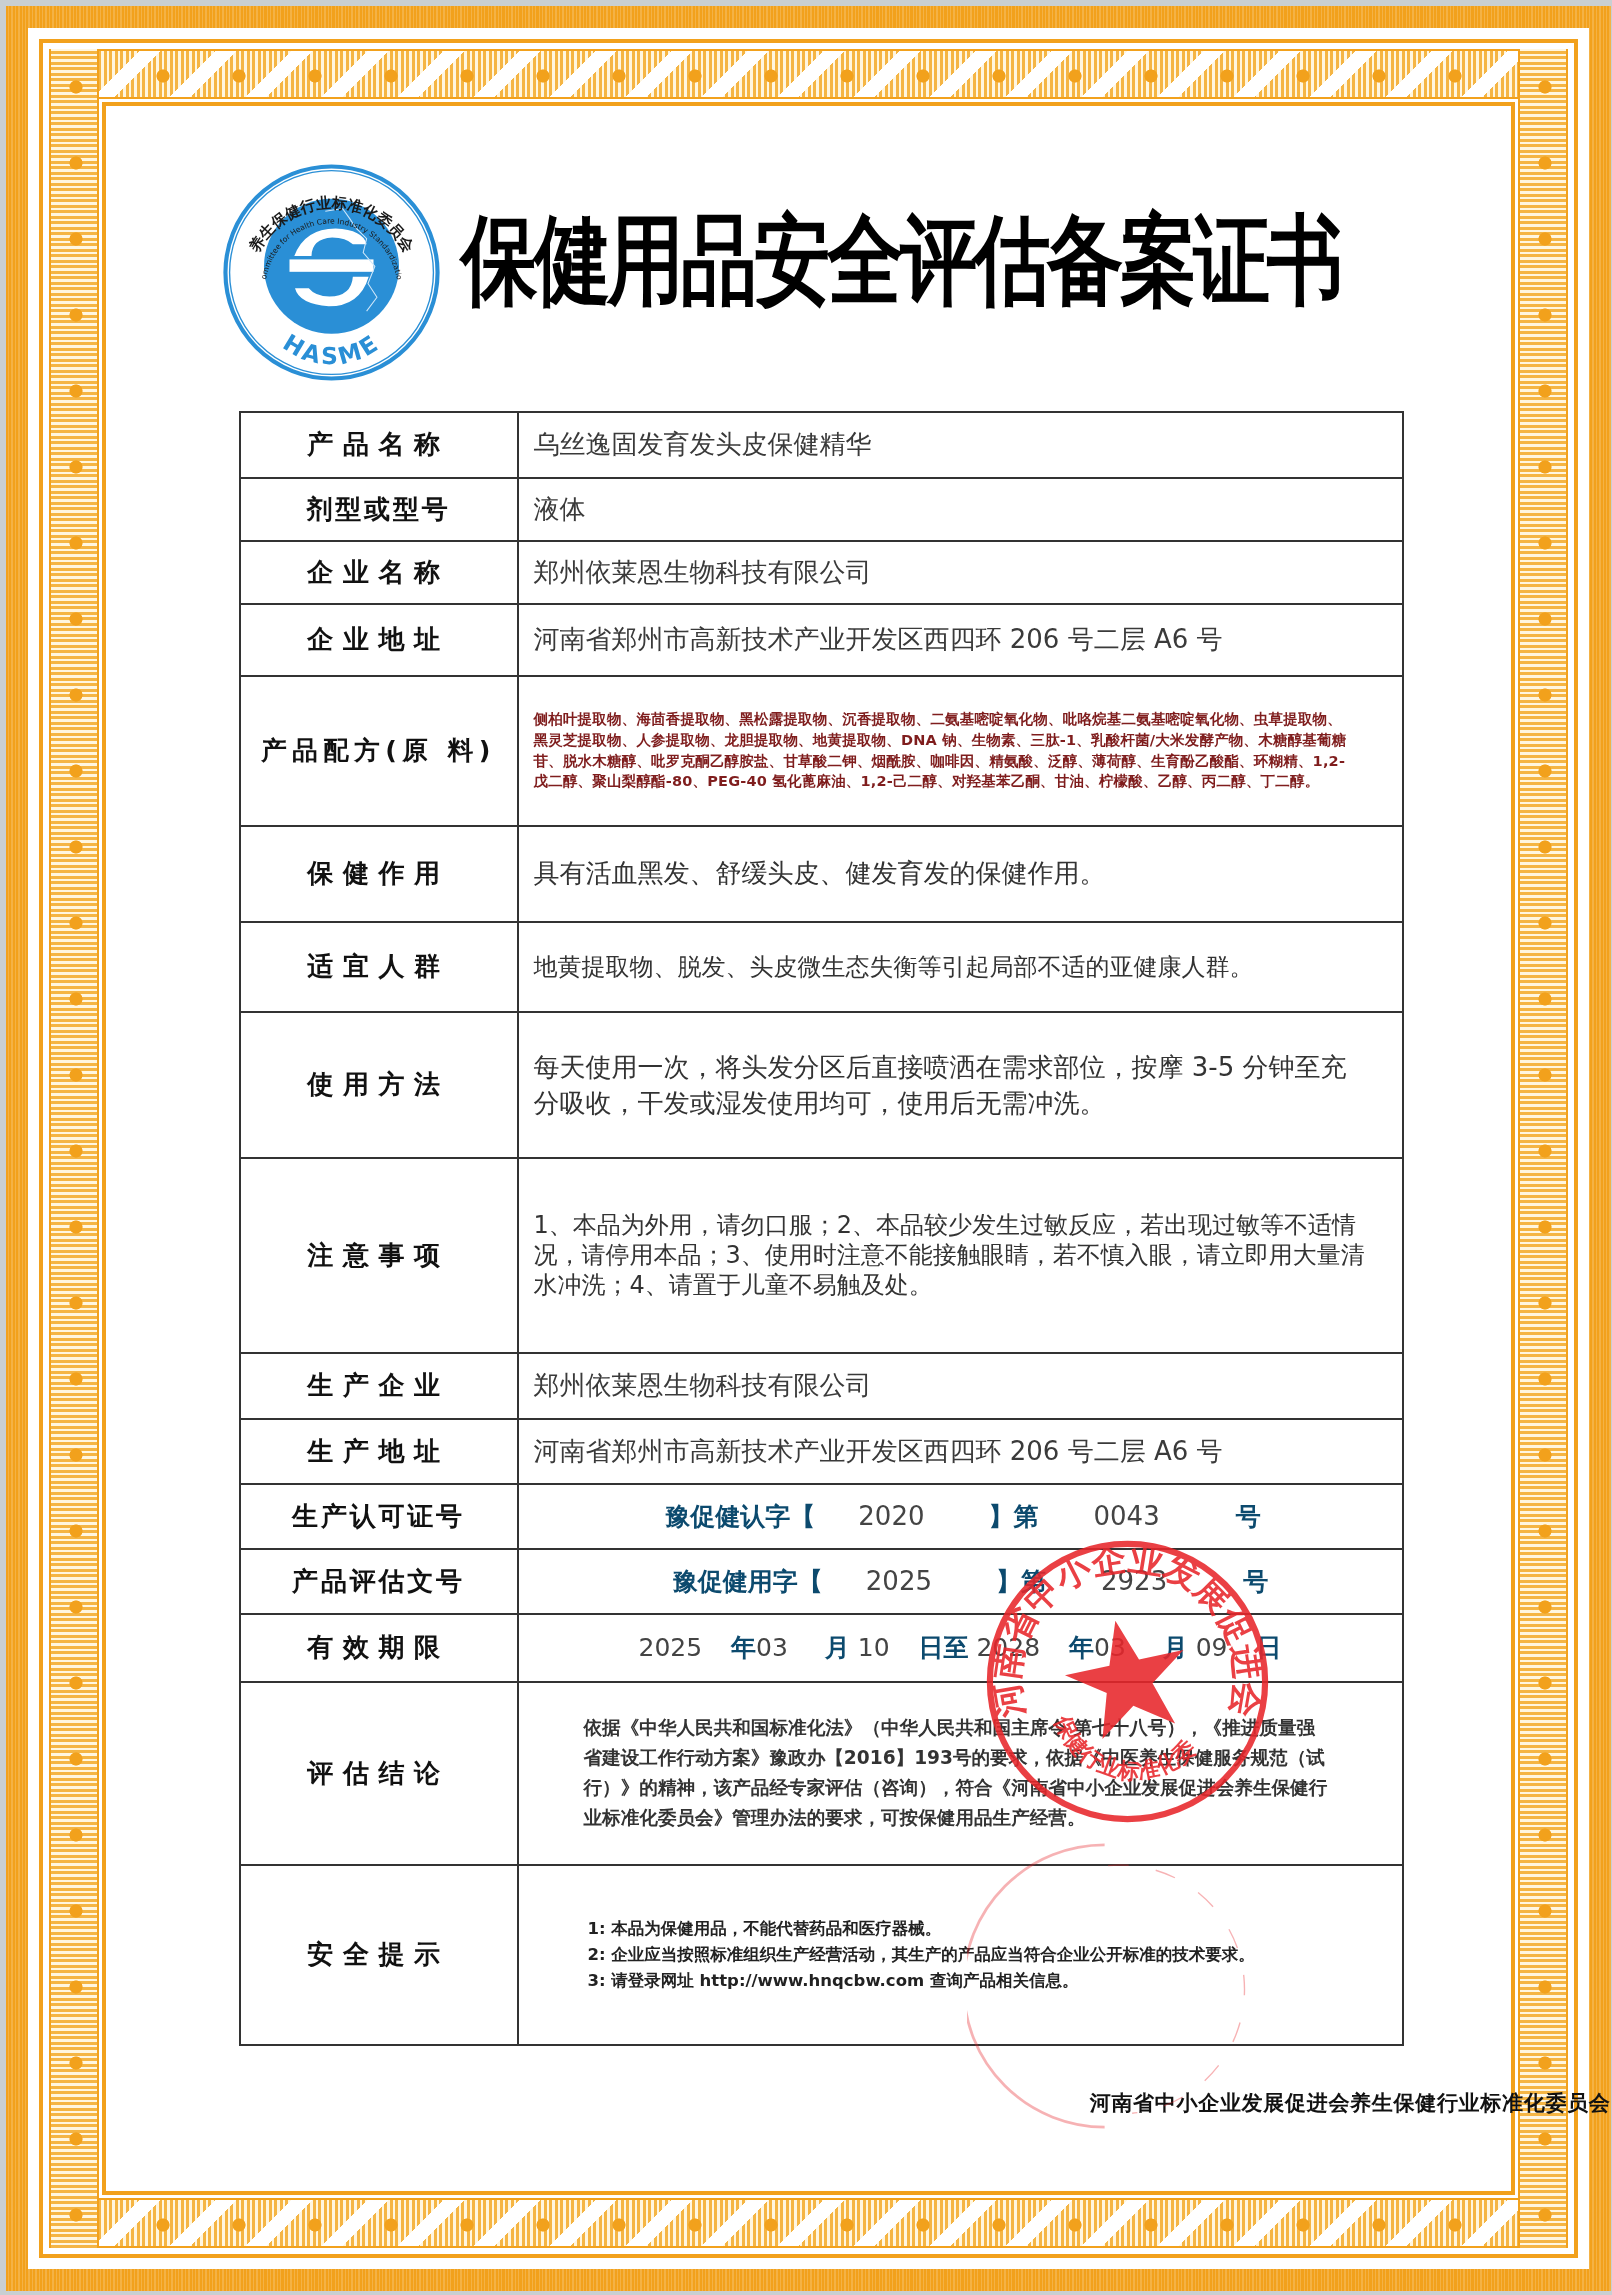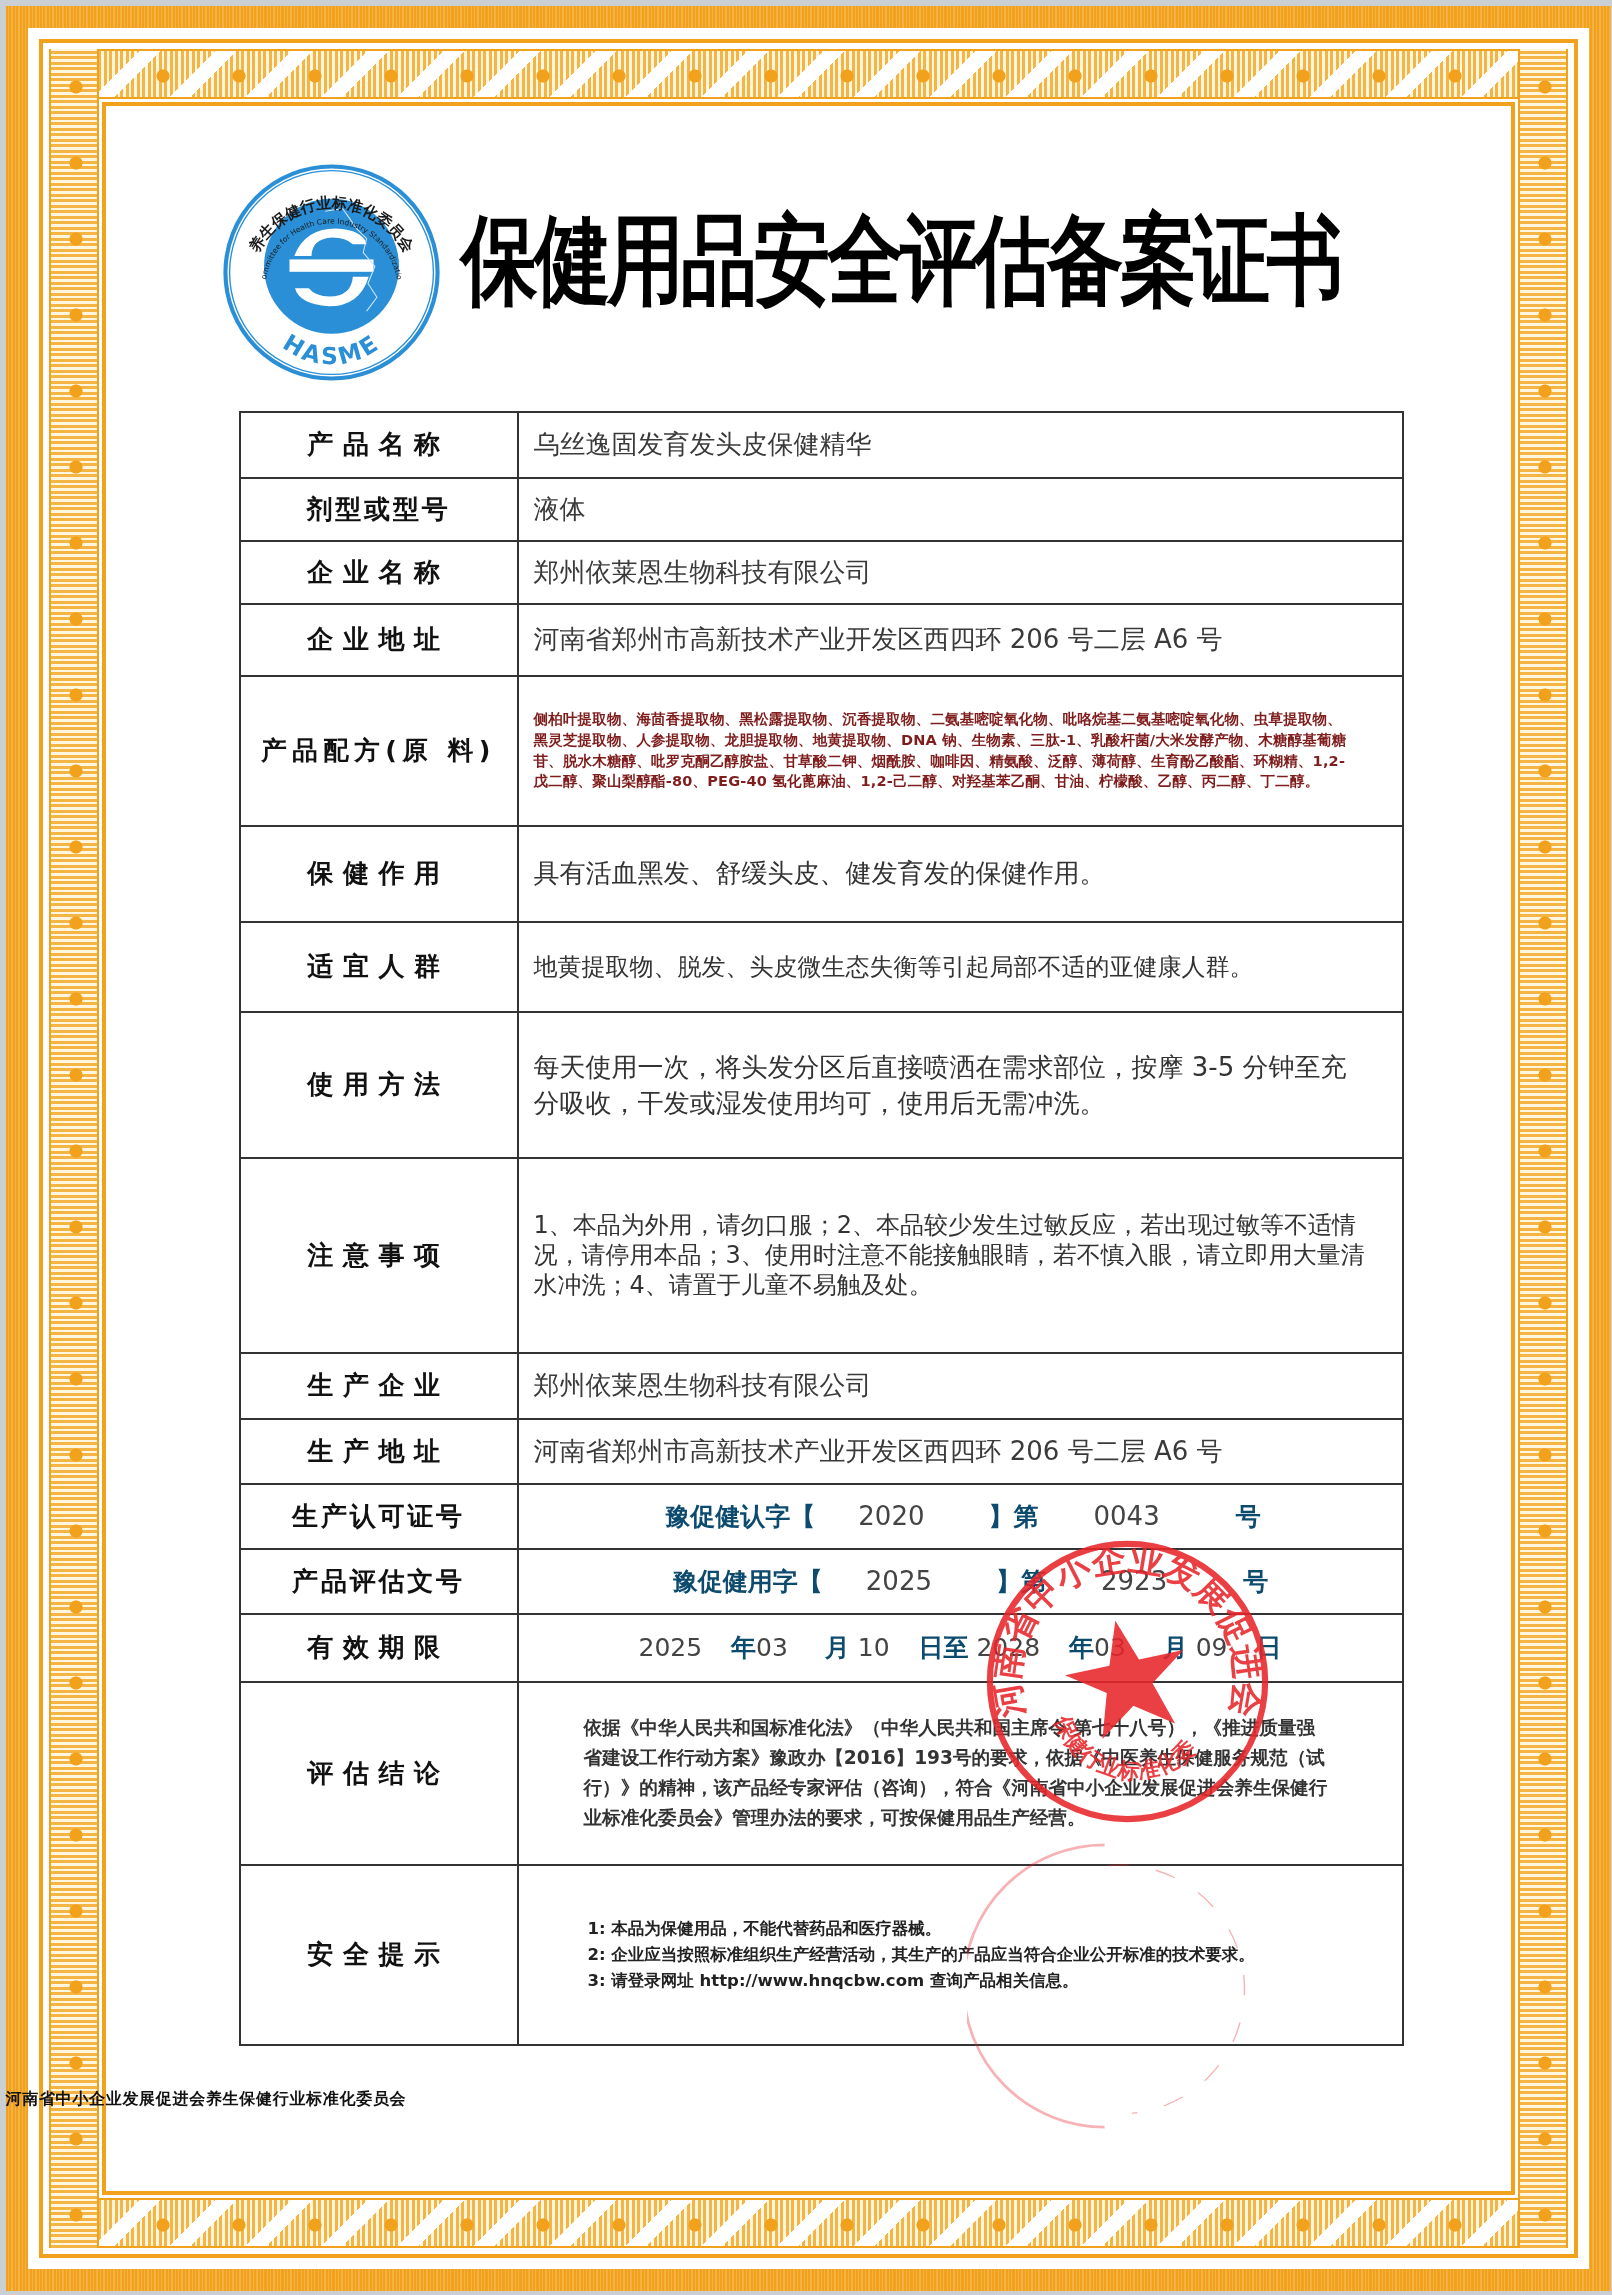--- a/index.html
+++ b/index.html
@@ -92,22 +92,22 @@
   .value.para2 { font-size: 24px; line-height: 30px; color: #333; border-radius: 20px; }
   .value.conclusion { font-size: 18.6px; line-height: 30px; color: #333; padding: 0 69px 0 65px; font-weight: bold; }
   .value.tips { font-size: 16.5px; line-height: 26px; color: #222; padding-left: 69px; font-weight: bold; }
   .value .tips-list { display: flex; flex-direction: column; }
   .lic { font-size: 25px; color: #0c4a6e; font-weight: bold; margin-left: 21px; }
   .lic-num { font-size: 26px; color: #444; font-weight: normal; }
   .gap-a { display: inline-block; width: 43px; }
   .gap-b { display: inline-block; width: 55px; }
 
   .footer {
-    position: absolute; left: 0; right: 0; top: 2083px; text-align: left;
-    font-weight: bold; font-size: 16px; color: #111; letter-spacing: 0.7px;
+    position: absolute; left: 0; right: 0; top: 2083px; text-align: right;
+    font-weight: bold; font-size: 21px; color: #111; letter-spacing: 0.7px;
   }
 
   
   .seal {
     position: absolute; left: 977px; top: 1531px; width: 289px; height: 289px;
     pointer-events: none; opacity: 0.88;
   }
   .seal-faint {
     position: absolute; left: 961px; top: 1832px; width: 289px; height: 296px;
     pointer-events: none; opacity: 0.35;

